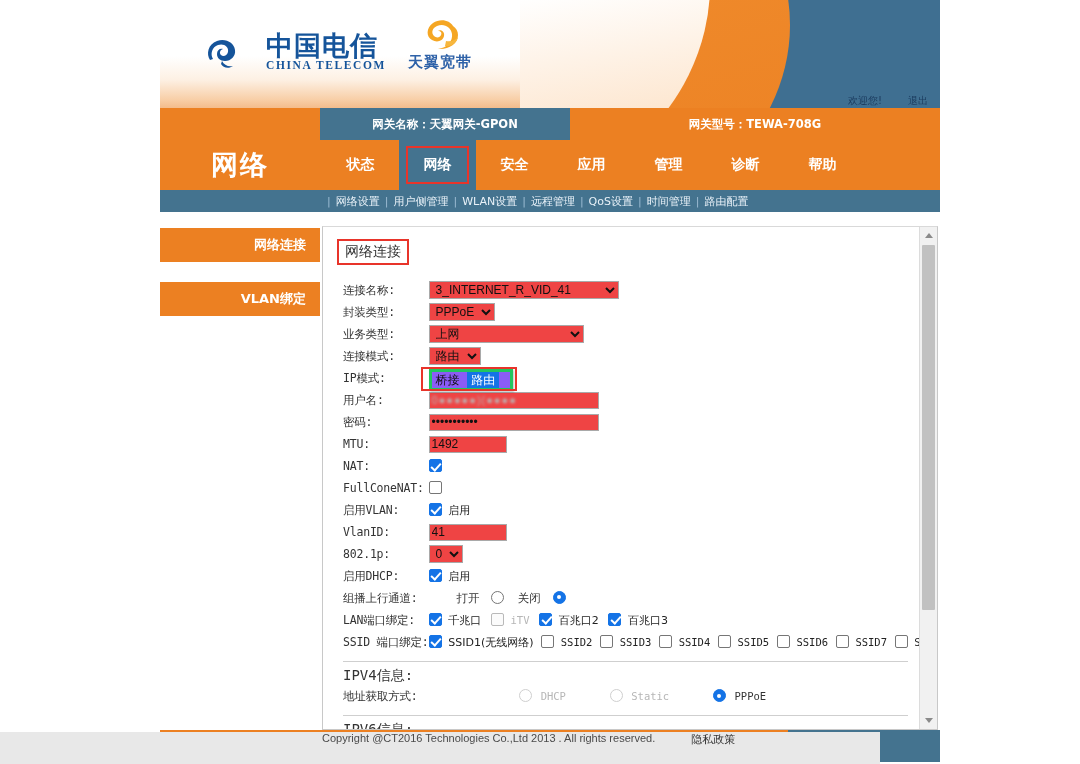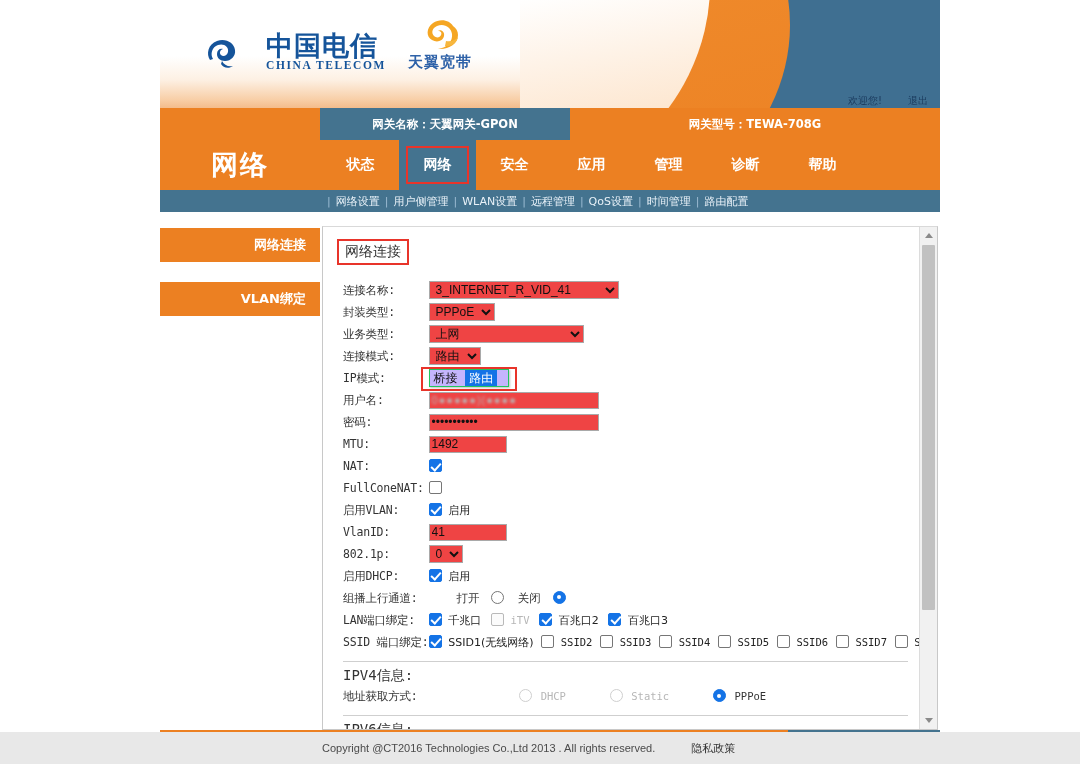--- a/index.html
+++ b/index.html
@@ -138,21 +138,21 @@
   select.w-8021p{width:34px;}
   input.w-user{width:170px;}
   input.w-pass{width:170px;}
   input.w-mtu{width:78px;}
   input.w-vlan{width:78px;}
 
   
   .dd-wrap{position:relative;display:inline-block;}
   .dd-hl{position:absolute;left:-8px;top:-2px;width:92px;height:20px;border:2px solid #e8342a;z-index:6;pointer-events:none;}
   .dd-list{
-    position:absolute;left:0;top:0;width:78px;background:#c4b5fd;border:1px solid #22c55e;
+    position:absolute;left:0;top:0;width:78px;background:#8b5cf6;border:3px solid #22c55e;
     z-index:5;box-shadow:1px 1px 2px rgba(0,0,0,.25);
   }
   .dd-opt{
     font-family:"DejaVu Sans",sans-serif;font-size:12px;color:#111;
     padding:1px 4px;height:17px;line-height:16px;cursor:pointer;white-space:nowrap;
   }
   .dd-opt.selected{background:#1473e6;color:#fff;}
 
   
   .user-blur{
@@ -203,22 +203,22 @@
   .vsb .thumb{position:absolute;left:2px;top:18px;width:13px;height:365px;background:#c1c1c1;border-radius:1px;cursor:pointer;}
 
   
   .botbar{height:32px;display:flex;}
   .botbar .orange{width:160px;background:#ec8022;}
   .botbar .orange2{flex:1;background:#ec8022;}
   .botbar .blue{width:152px;background:#44738f;}
 
   
   .footer{
-    position:absolute;left:0;bottom:0;width:1080px;height:32px;background:#e8e8e8;
-    display:flex;align-items:center;z-index:40;
+    position:absolute;left:0;bottom:0;width:880px;height:32px;background:#e8e8e8;
+    display:flex;align-items:flex-start;z-index:40;
   }
   .footer .ft-txt{
     margin-left:322px;font-family:"Liberation Sans",sans-serif;font-size:11px;color:#4a4a4a;
   }
   .footer .ft-link{
     margin-left:36px;font-family:"DejaVu Sans",sans-serif;font-size:11px;color:#333;cursor:pointer;
   }
 </style>
 </head>
 <body>

